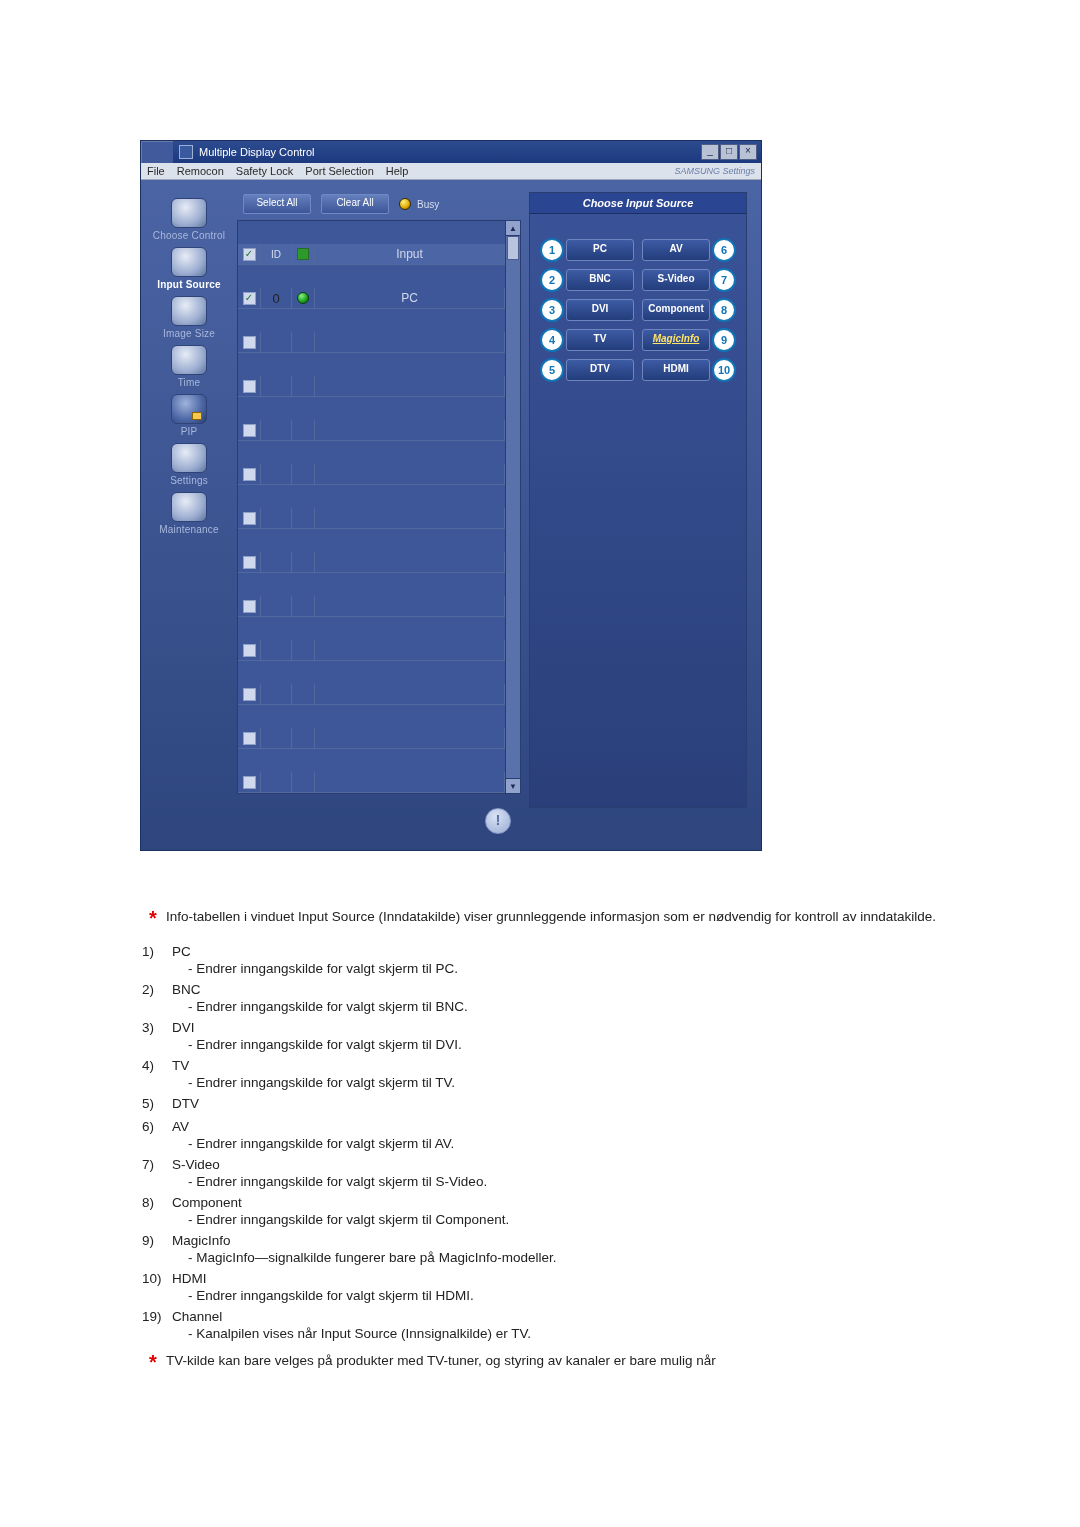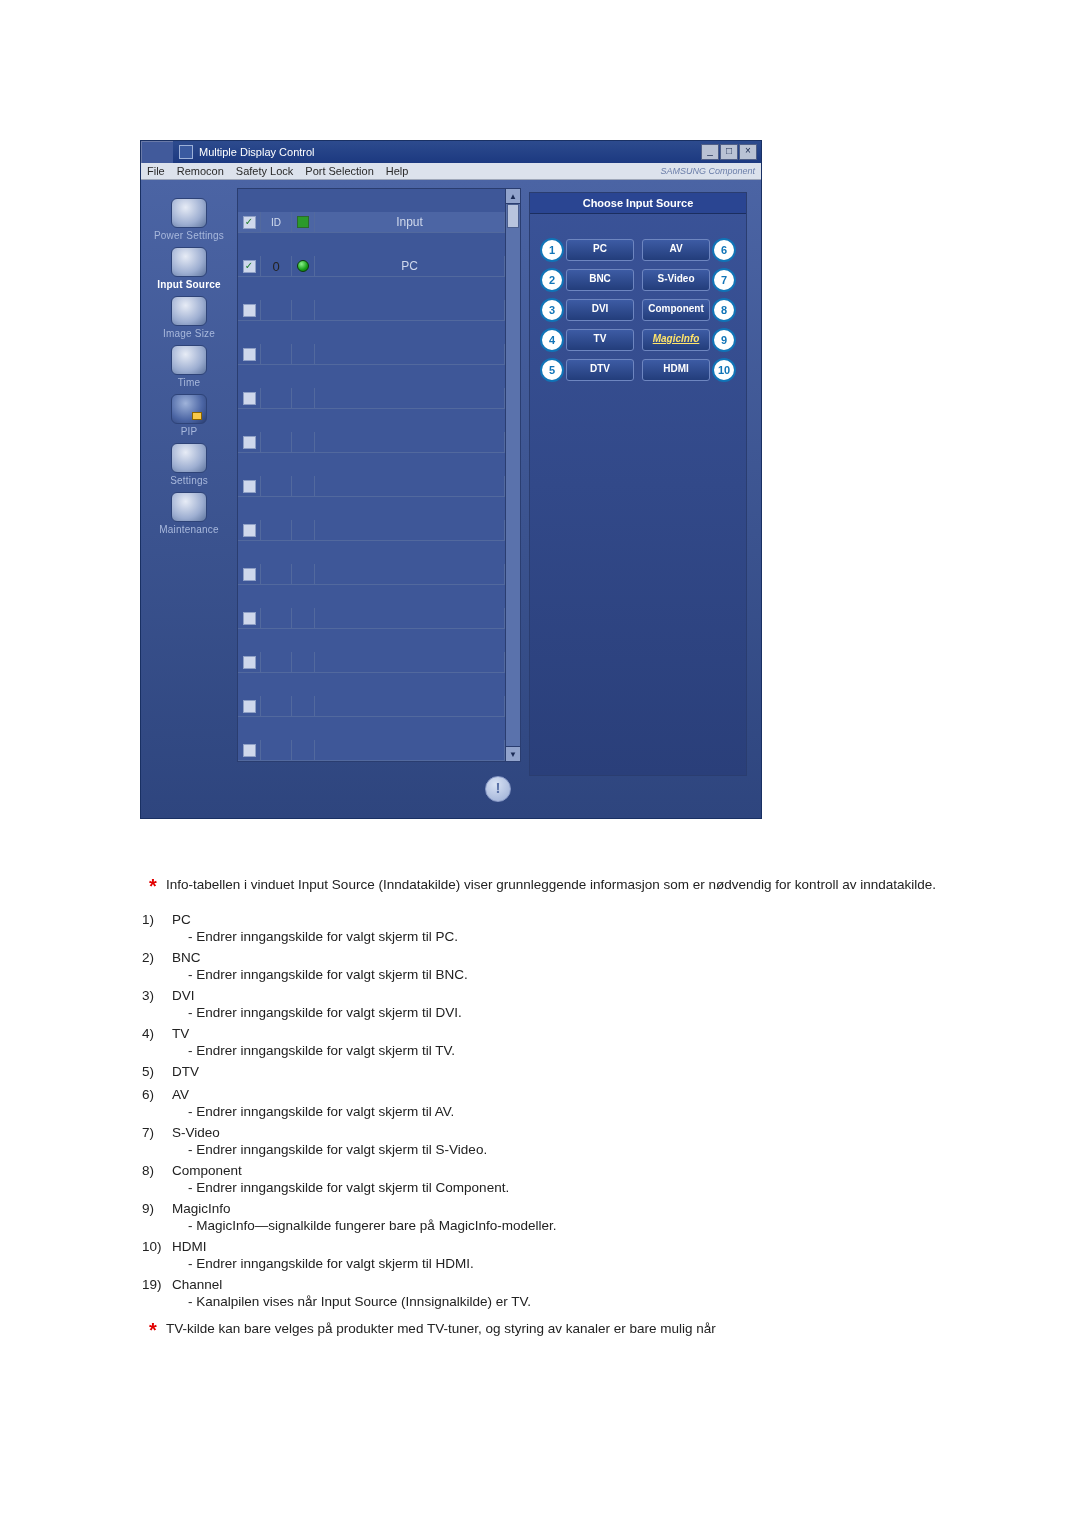--- a/index.html
+++ b/index.html
@@ -173,21 +173,21 @@
     padding:4px 6px 30px 8px;
     display:flex;flex-direction:column;
   }
   .rpanel-frame{
     border:1px solid #2a3d70;
     background:linear-gradient(#3a5398,#2a3f7a);
     padding:0 0 20px 0;height:100%;
   }
   .rpanel-title{
     color:#fff;font-size:11px;font-weight:bold;text-align:center;
-    background:#2a4592;padding:4px 16px;border-bottom:1px solid #1b2e60;
+    background:#2a4592;padding:4px 16px;border-bottom:1px solid #1b2e60;font-style:italic;
   }
   .src-grid{
     display:grid;
     grid-template-columns:1fr 1fr;
     gap:6px 8px;
     padding:24px 8px 8px 8px;
   }
   .src-cell{position:relative;display:flex;align-items:center;}
   .src-btn{
     flex:1;height:20px;border-radius:3px;
@@ -239,29 +239,29 @@
           <div class="winbtn">×</div>
         </div>
       </div>
 
       <div class="menubar">
         <span class="menu-item">File</span>
         <span class="menu-item">Remocon</span>
         <span class="menu-item">Safety Lock</span>
         <span class="menu-item">Port Selection</span>
         <span class="menu-item">Help</span>
-        <span class="brand">SAMSUNG Component</span>
+        <span class="brand">SAMSUNG Settings</span>
       </div>
 
       <div class="app-body">
 
         <div class="sidebar" id="sidebar">
             <div class="side-item">
               <div class="side-icon "></div>
-               <div class="side-label ">Power Settings</div>
+               <div class="side-label ">Choose Control</div>
             </div>
             <div class="side-item">
               <div class="side-icon "></div>
                <div class="side-label active">Input Source</div>
             </div>
             <div class="side-item">
               <div class="side-icon "></div>
                <div class="side-label ">Image Size</div>
             </div>
             <div class="side-item">
@@ -276,20 +276,28 @@
               <div class="side-icon "></div>
                <div class="side-label ">Settings</div>
             </div>
             <div class="side-item">
               <div class="side-icon "></div>
                <div class="side-label ">Maintenance</div>
             </div>
           </div>
 
         <div class="center">
+          <div class="action-row">
+            <div class="abtn">Select All</div>
+            <div class="abtn">Clear All</div>
+            <div class="busy">
+              <span class="busy-dot"></span>
+              <span>Busy</span>
+            </div>
+          </div>
 
           <div class="table-wrap">
             <div class="table">
               <div class="thead">
                 <div class="tcell tc-check">
                     <span class="check on"></span>
                   </div>
                 <div class="tcell tc-id">ID</div>
                 <div class="tcell tc-status">
                     <span class="status-hdr"></span>

